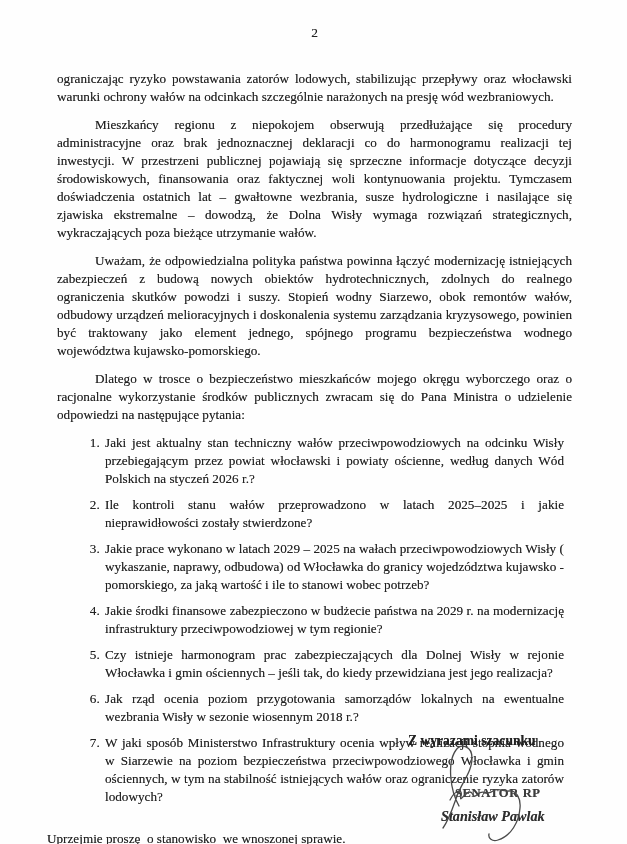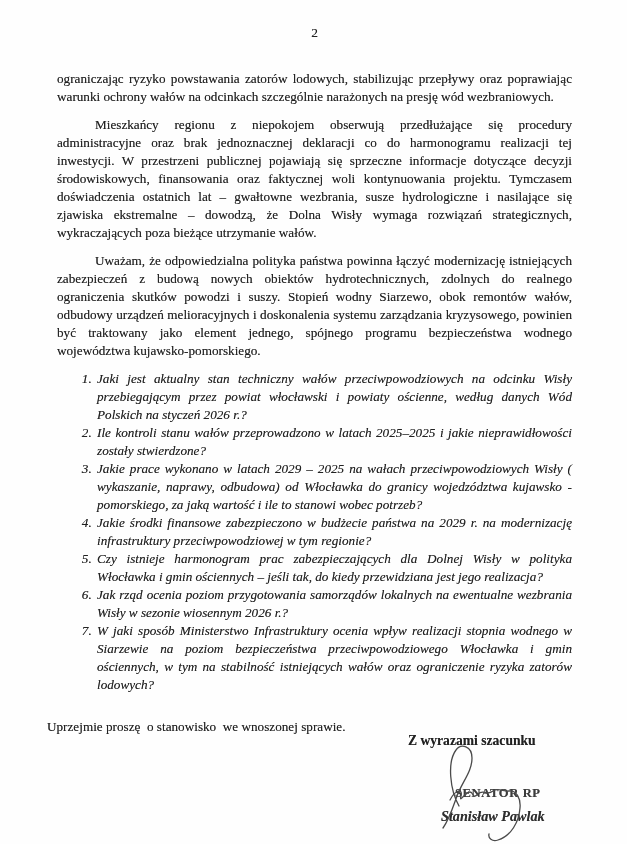--- a/index.html
+++ b/index.html
@@ -39,24 +39,23 @@
     text-indent: 38px;
     font-family: Liberation Serif, serif;
   }
   ol.questions {
     margin: 4px 0 0 0;
     padding: 0 0 0 38px;
     list-style-position: outside;
     list-style-type: decimal;
   }
   ol.questions li {
-    margin: 0;
+    margin: 8px;
     padding-left: 2px;
     text-align: justify;
-    font-style: italic;
   }
   .closing-request {
     margin: 24px 0 0 -10px;
     white-space: pre-wrap;
     text-align: left;
   }
   .signature-block {
     position: absolute;
     left: 400px;
     top: 733px;
@@ -105,31 +104,32 @@
   }
 </style>
 </head>
 <body>
 
 <div class="page">
   <div class="content">
 
     <div class="page-number">2</div>
 
-    <p class="para">ograniczając ryzyko powstawania zatorów lodowych, stabilizując przepływy oraz poprawiając warunki ochrony wałów na odcinkach szczególnie narażonych na presję wód wezbraniowych.</p>
+    <p class="para">ograniczając ryzyko powstawania zatorów lodowych, stabilizując przepływy oraz włocławski warunki ochrony wałów na odcinkach szczególnie narażonych na presję wód wezbraniowych.</p>
     <p class="para indent">Mieszkańcy regionu z niepokojem obserwują przedłużające się procedury administracyjne oraz brak jednoznacznej deklaracji co do harmonogramu realizacji tej inwestycji. W przestrzeni publicznej pojawiają się sprzeczne informacje dotyczące decyzji środowiskowych, finansowania oraz faktycznej woli kontynuowania projektu. Tymczasem doświadczenia ostatnich lat – gwałtowne wezbrania, susze hydrologiczne i nasilające się zjawiska ekstremalne – dowodzą, że Dolna Wisły wymaga rozwiązań strategicznych, wykraczających poza bieżące utrzymanie wałów.</p>
     <p class="para indent">Uważam, że odpowiedzialna polityka państwa powinna łączyć modernizację istniejących zabezpieczeń z budową nowych obiektów hydrotechnicznych, zdolnych do realnego ograniczenia skutków powodzi i suszy. Stopień wodny Siarzewo, obok remontów wałów, odbudowy urządzeń melioracyjnych i doskonalenia systemu zarządzania kryzysowego, powinien być traktowany jako element jednego, spójnego programu bezpieczeństwa wodnego województwa kujawsko-pomorskiego.</p>
+    <p class="para indent">Dlatego w trosce o bezpieczeństwo mieszkańców mojego okręgu wyborczego oraz o racjonalne wykorzystanie środków publicznych zwracam się do Pana Ministra o udzielenie odpowiedzi na następujące pytania:</p>
 
     <ol class="questions">
       <li>Jaki jest aktualny stan techniczny wałów przeciwpowodziowych na odcinku Wisły przebiegającym przez powiat włocławski i powiaty ościenne, według danych Wód Polskich na styczeń 2026 r.?</li>
       <li>Ile kontroli stanu wałów przeprowadzono w latach 2025–2025 i jakie nieprawidłowości zostały stwierdzone?</li>
       <li>Jakie prace wykonano w latach 2029 – 2025 na wałach przeciwpowodziowych Wisły ( wykaszanie, naprawy, odbudowa) od Włocławka do granicy wojedzództwa kujawsko - pomorskiego, za jaką wartość i ile to stanowi wobec potrzeb?</li>
       <li>Jakie środki finansowe zabezpieczono w budżecie państwa na 2029 r. na modernizację infrastruktury przeciwpowodziowej w tym regionie?</li>
-      <li>Czy istnieje harmonogram prac zabezpieczających dla Dolnej Wisły w polityka Włocławka i gmin ościennych – jeśli tak, do kiedy przewidziana jest jego realizacja?</li>
-      <li>Jak rząd ocenia poziom przygotowania samorządów lokalnych na ewentualne wezbrania Wisły w sezonie wiosennym 2026 r.?</li>
+      <li>Czy istnieje harmonogram prac zabezpieczających dla Dolnej Wisły w rejonie Włocławka i gmin ościennych – jeśli tak, do kiedy przewidziana jest jego realizacja?</li>
+      <li>Jak rząd ocenia poziom przygotowania samorządów lokalnych na ewentualne wezbrania Wisły w sezonie wiosennym 2018 r.?</li>
       <li>W jaki sposób Ministerstwo Infrastruktury ocenia wpływ realizacji stopnia wodnego w Siarzewie na poziom bezpieczeństwa przeciwpowodziowego Włocławka i gmin ościennych, w tym na stabilność istniejących wałów oraz ograniczenie ryzyka zatorów lodowych?</li>
     </ol>
 
     <p class="closing-request">Uprzejmie proszę  o stanowisko  we wnoszonej sprawie.</p>
   </div>
 
   <div class="signature-block">
     <div class="salutation">Z wyrazami szacunku</div>
     <div class="signer-title">SENATOR RP</div>
     <div class="signer-name">Stanisław Pawlak</div>

